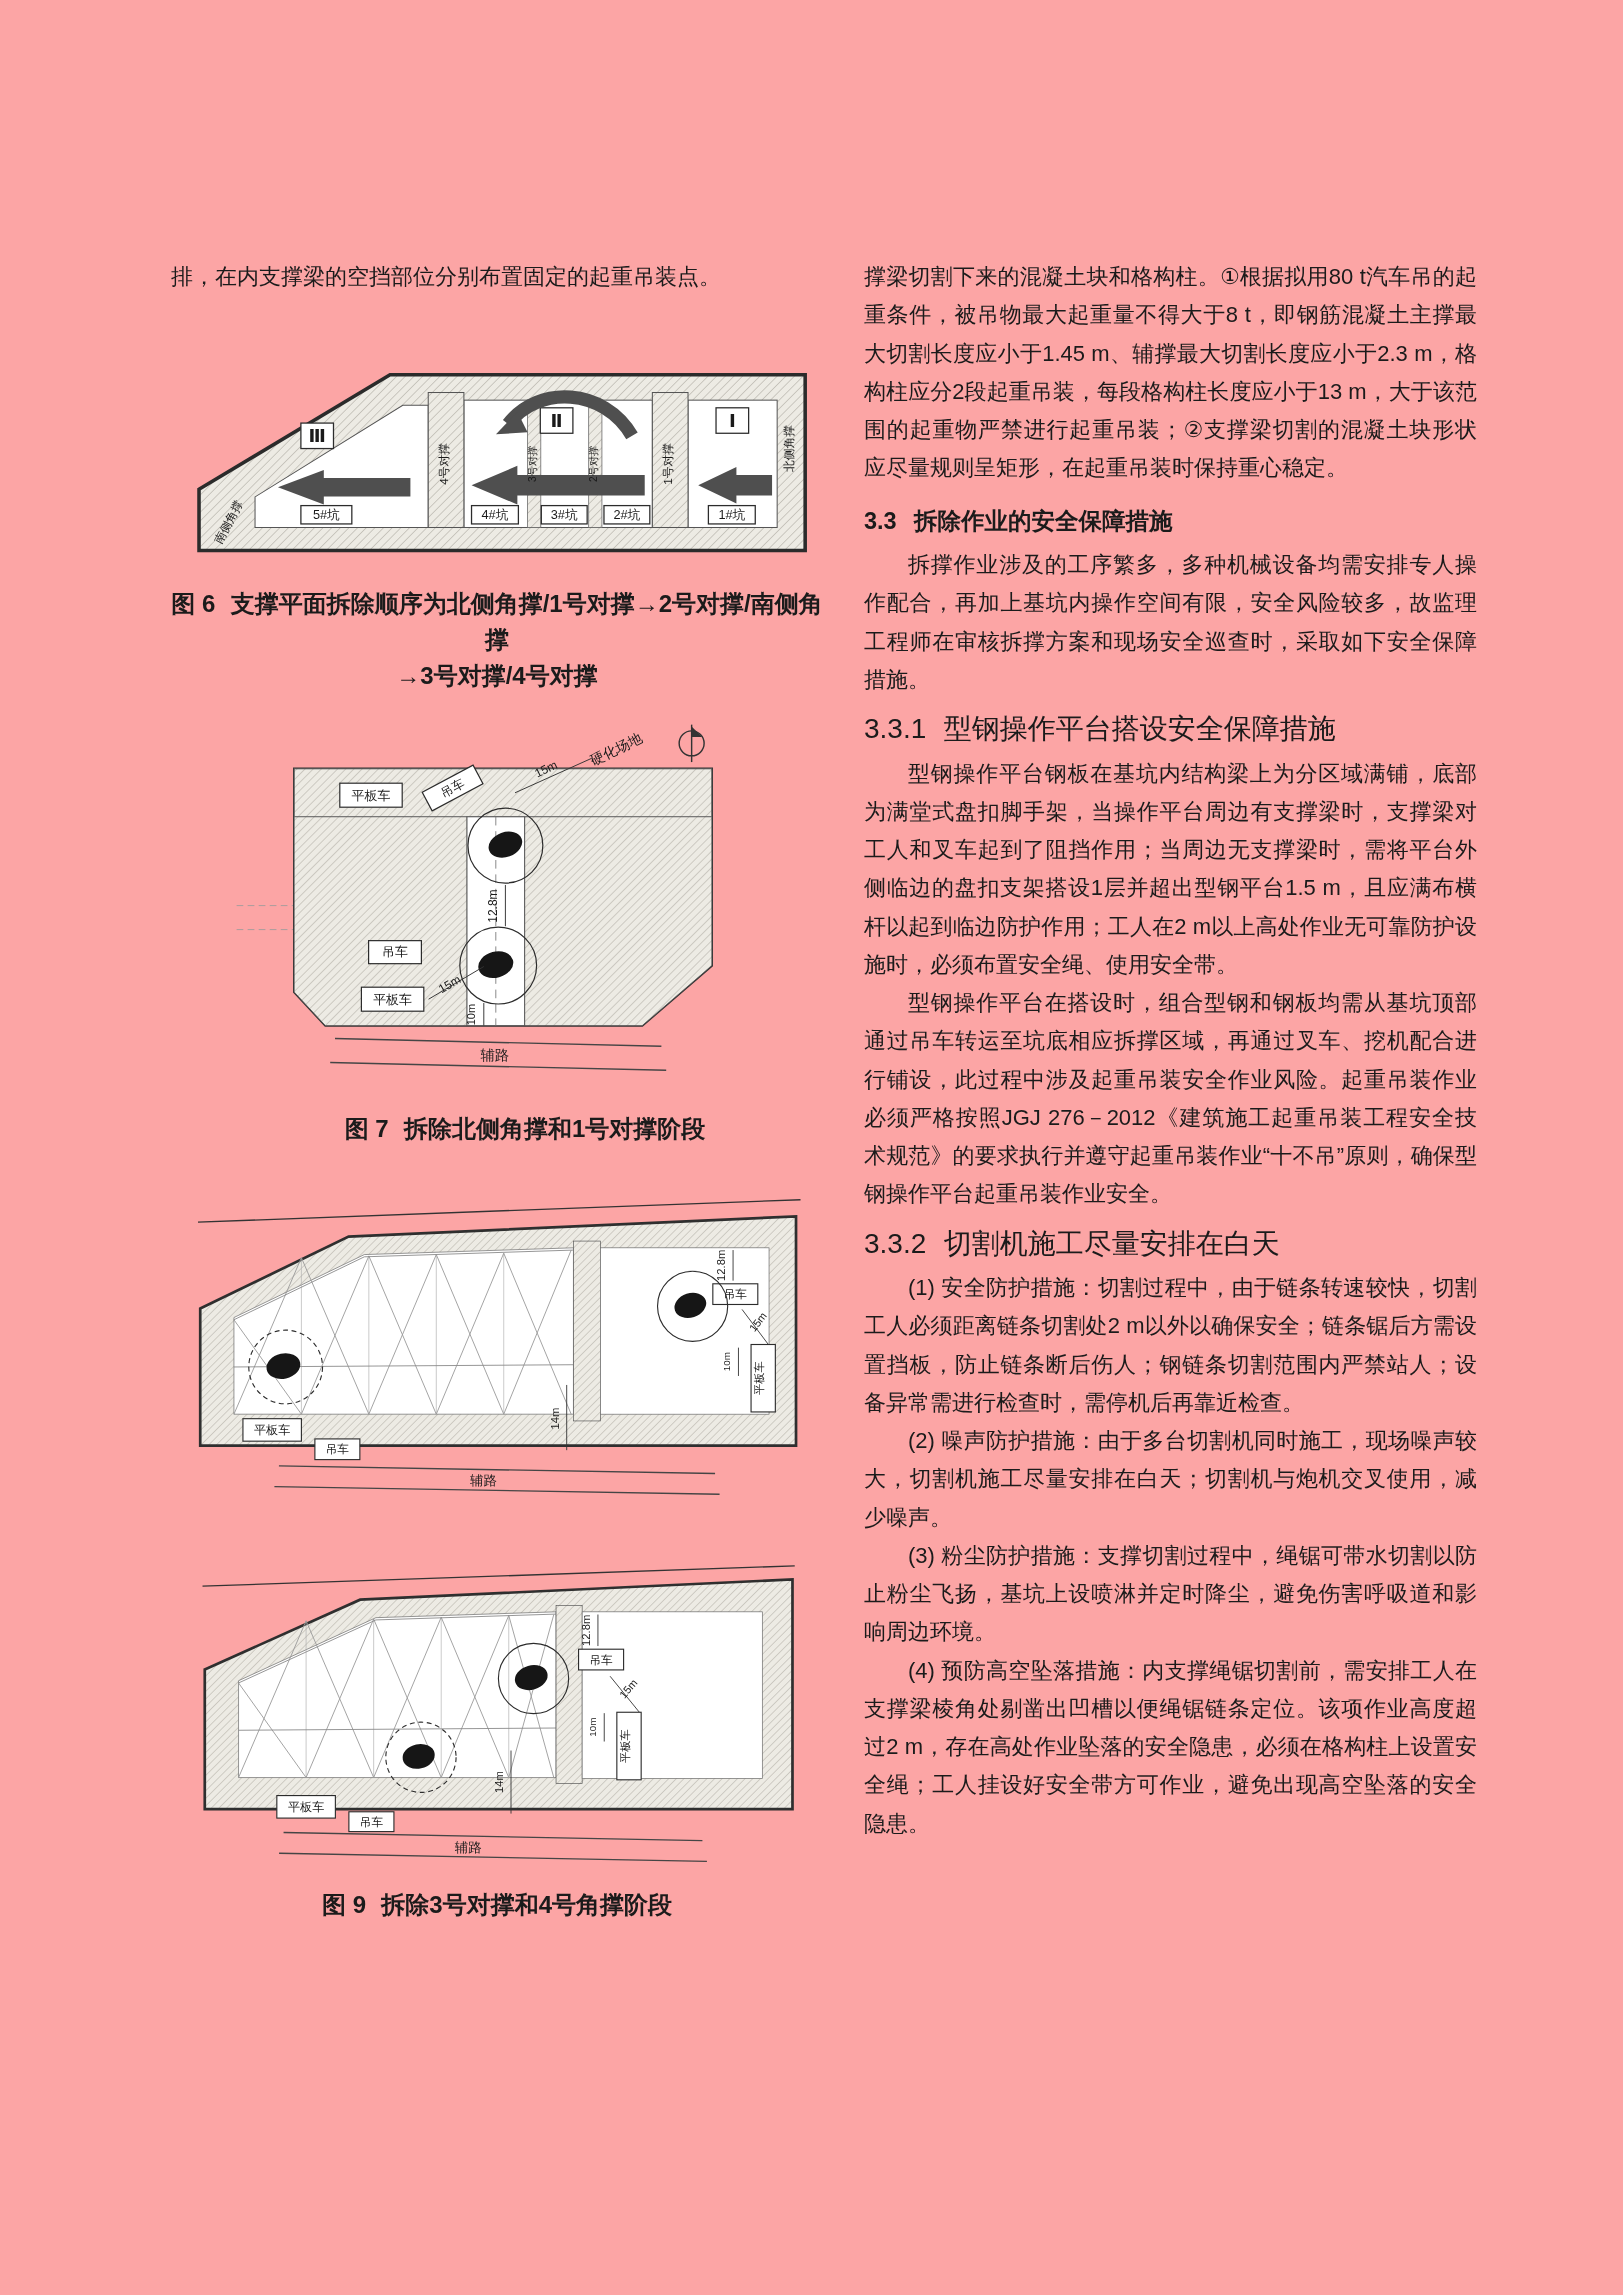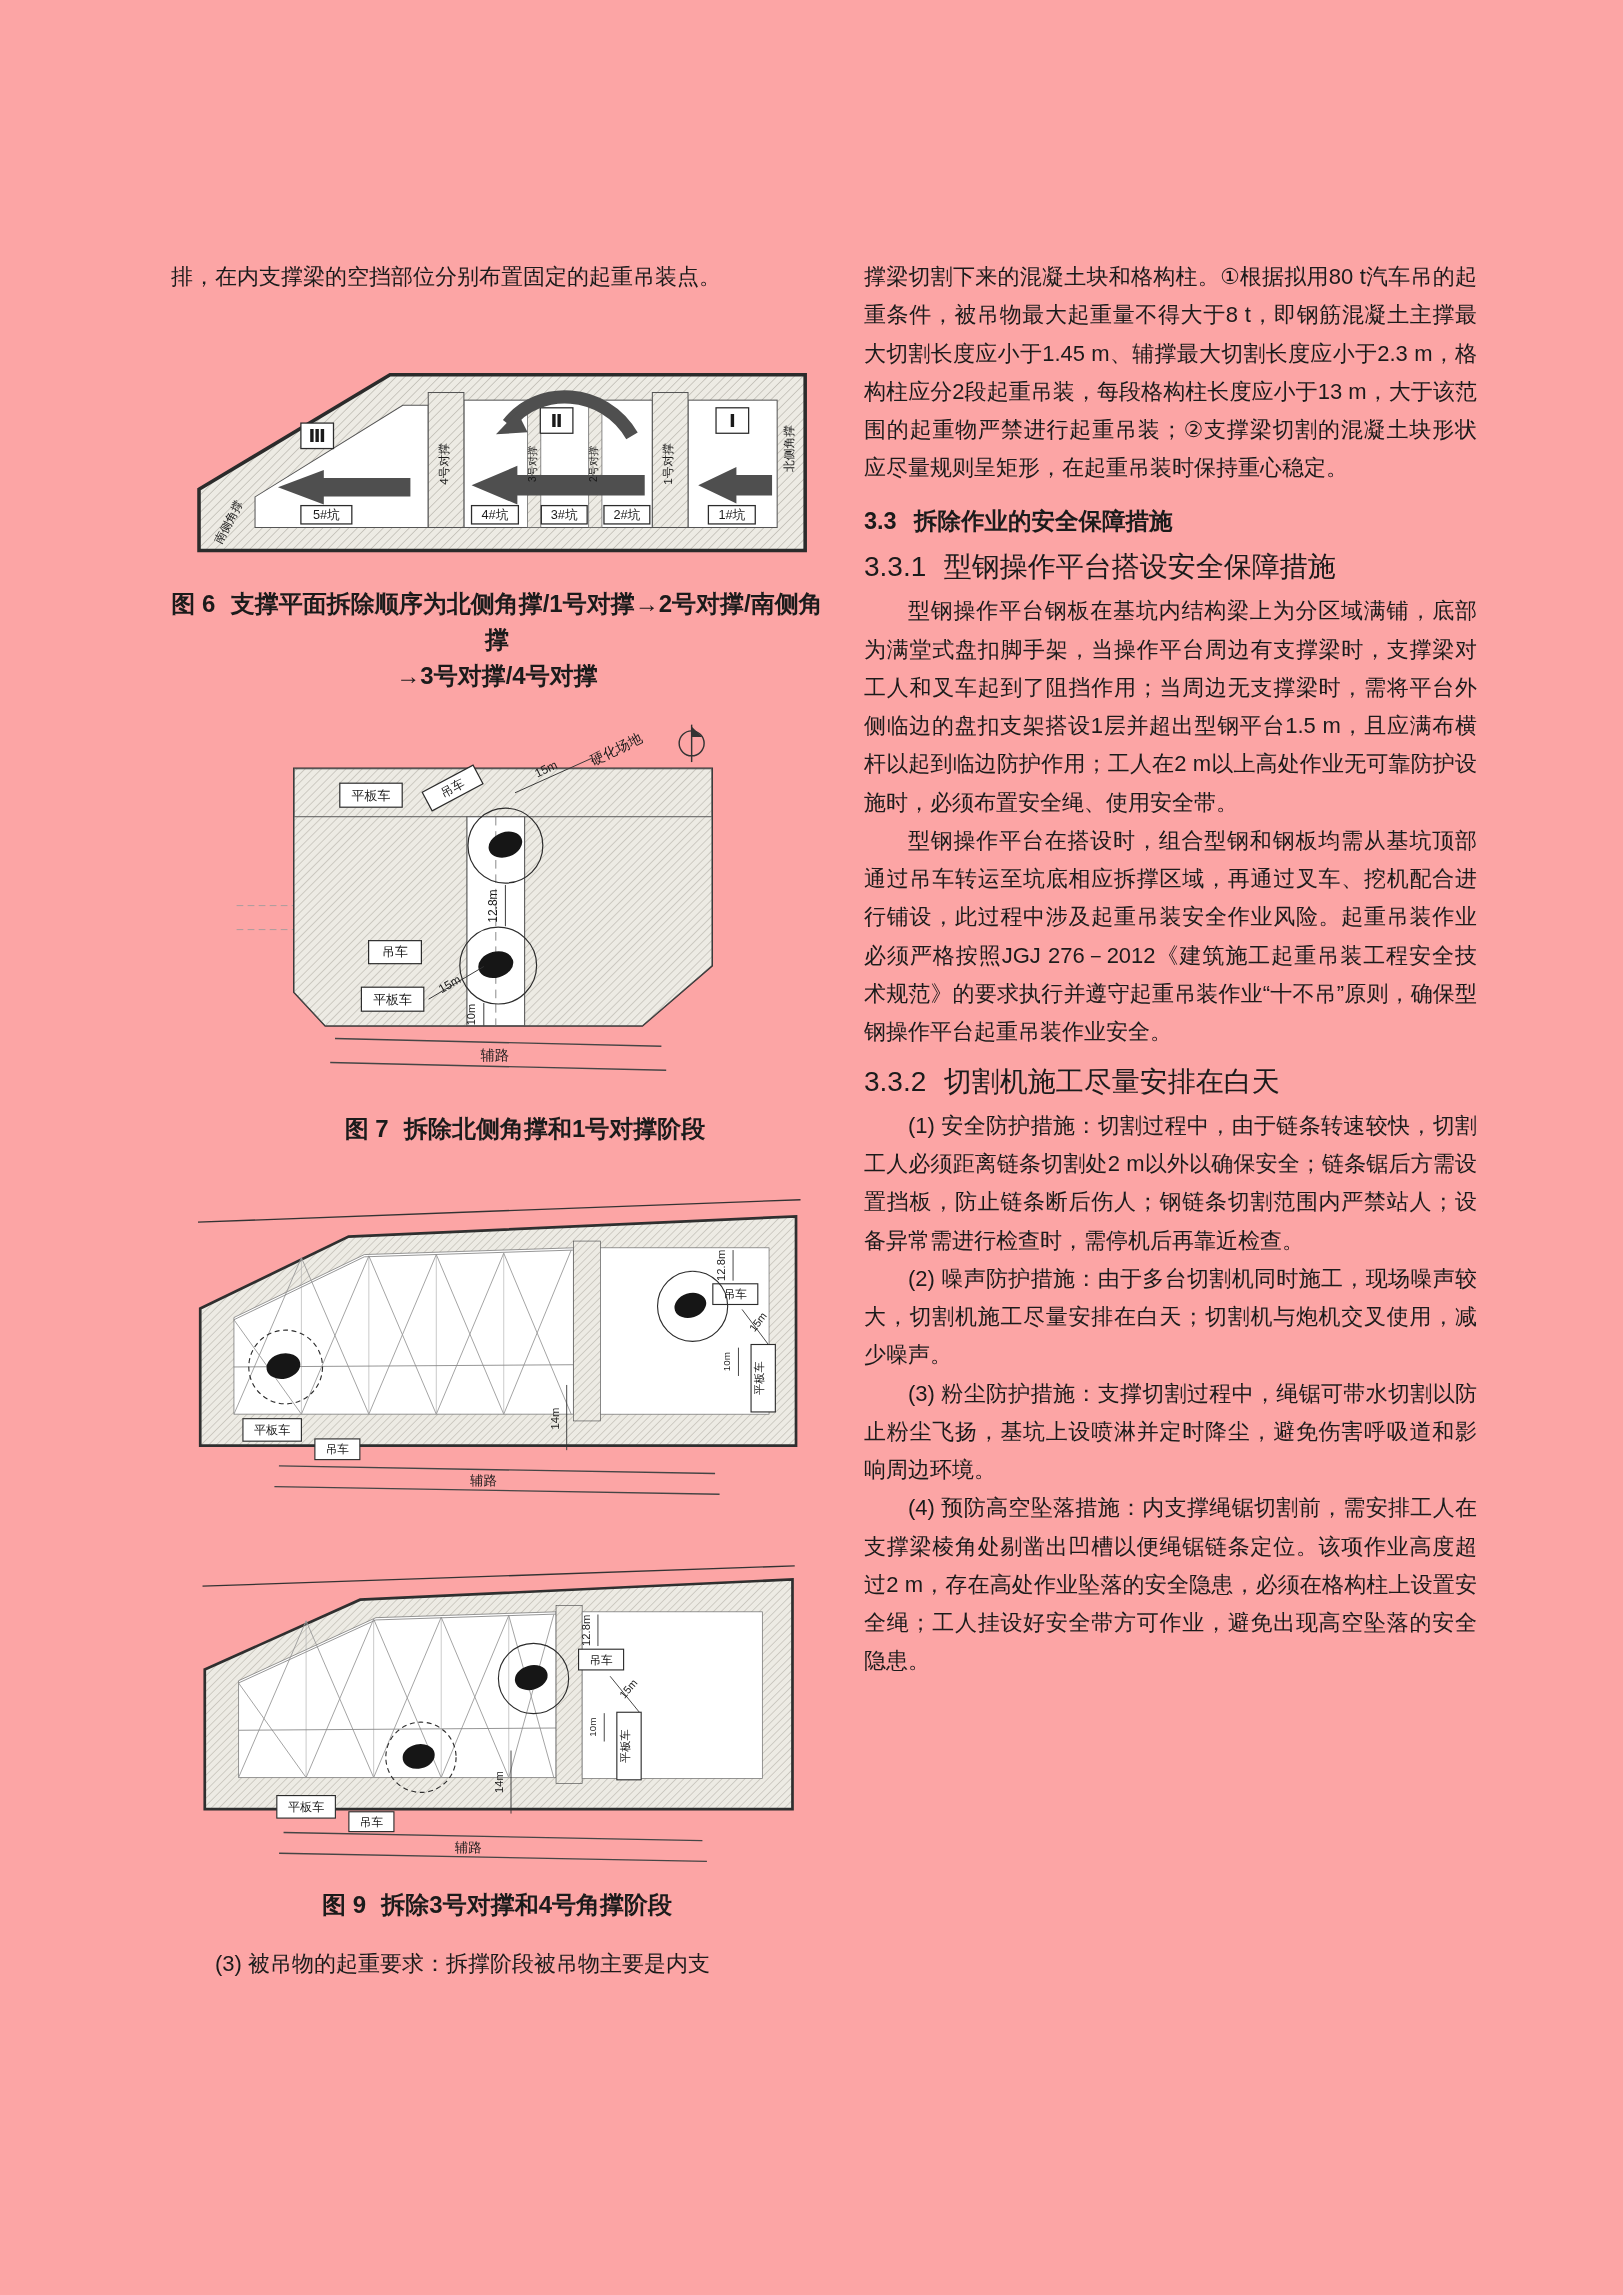--- a/index.html
+++ b/index.html
@@ -293,31 +293,31 @@
 
         <line class="roadline" x1="250" y1="662" x2="1180" y2="680"></line>
         <line class="roadline" x1="240" y1="708" x2="1190" y2="726"></line>
         <text x="660" y="706" font-size="30" text-anchor="middle">辅路</text>
       </svg>
       <figcaption class="figcap">
         <span class="capnum">图 9</span><span>拆除3号对撑和4号角撑阶段</span>
       </figcaption>
     </figure>
 
-    <p class="body-text para">(3) 被吊物的起重要求：拆撑阶段被吊物主要是内支</p>
   </div>
 
   <div class="col col-right">
 
     <p class="para noindent">撑梁切割下来的混凝土块和格构柱。①根据拟用80 t汽车吊的起重条件，被吊物最大起重量不得大于8 t，即钢筋混凝土主撑最大切割长度应小于1.45 m、辅撑最大切割长度应小于2.3 m，格构柱应分2段起重吊装，每段格构柱长度应小于13 m，大于该范围的起重物严禁进行起重吊装；②支撑梁切割的混凝土块形状应尽量规则呈矩形，在起重吊装时保持重心稳定。</p>
 
     <h3 class="sec">
       <span class="secnum">3.3</span><span>拆除作业的安全保障措施</span>
     </h3>
 
+    <p class="para">拆撑作业涉及的工序繁多，多种机械设备均需安排专人操作配合，再加上基坑内操作空间有限，安全风险较多，故监理工程师在审核拆撑方案和现场安全巡查时，采取如下安全保障措施。</p>
 
     <h4 class="subsec">
       <span class="secnum">3.3.1</span><span>型钢操作平台搭设安全保障措施</span>
     </h4>
 
     <p class="para">型钢操作平台钢板在基坑内结构梁上为分区域满铺，底部为满堂式盘扣脚手架，当操作平台周边有支撑梁时，支撑梁对工人和叉车起到了阻挡作用；当周边无支撑梁时，需将平台外侧临边的盘扣支架搭设1层并超出型钢平台1.5 m，且应满布横杆以起到临边防护作用；工人在2 m以上高处作业无可靠防护设施时，必须布置安全绳、使用安全带。</p>
     <p class="para">型钢操作平台在搭设时，组合型钢和钢板均需从基坑顶部通过吊车转运至坑底相应拆撑区域，再通过叉车、挖机配合进行铺设，此过程中涉及起重吊装安全作业风险。起重吊装作业必须严格按照JGJ 276－2012《建筑施工起重吊装工程安全技术规范》的要求执行并遵守起重吊装作业“十不吊”原则，确保型钢操作平台起重吊装作业安全。</p>
 
     <h4 class="subsec">
       <span class="secnum">3.3.2</span><span>切割机施工尽量安排在白天</span>

